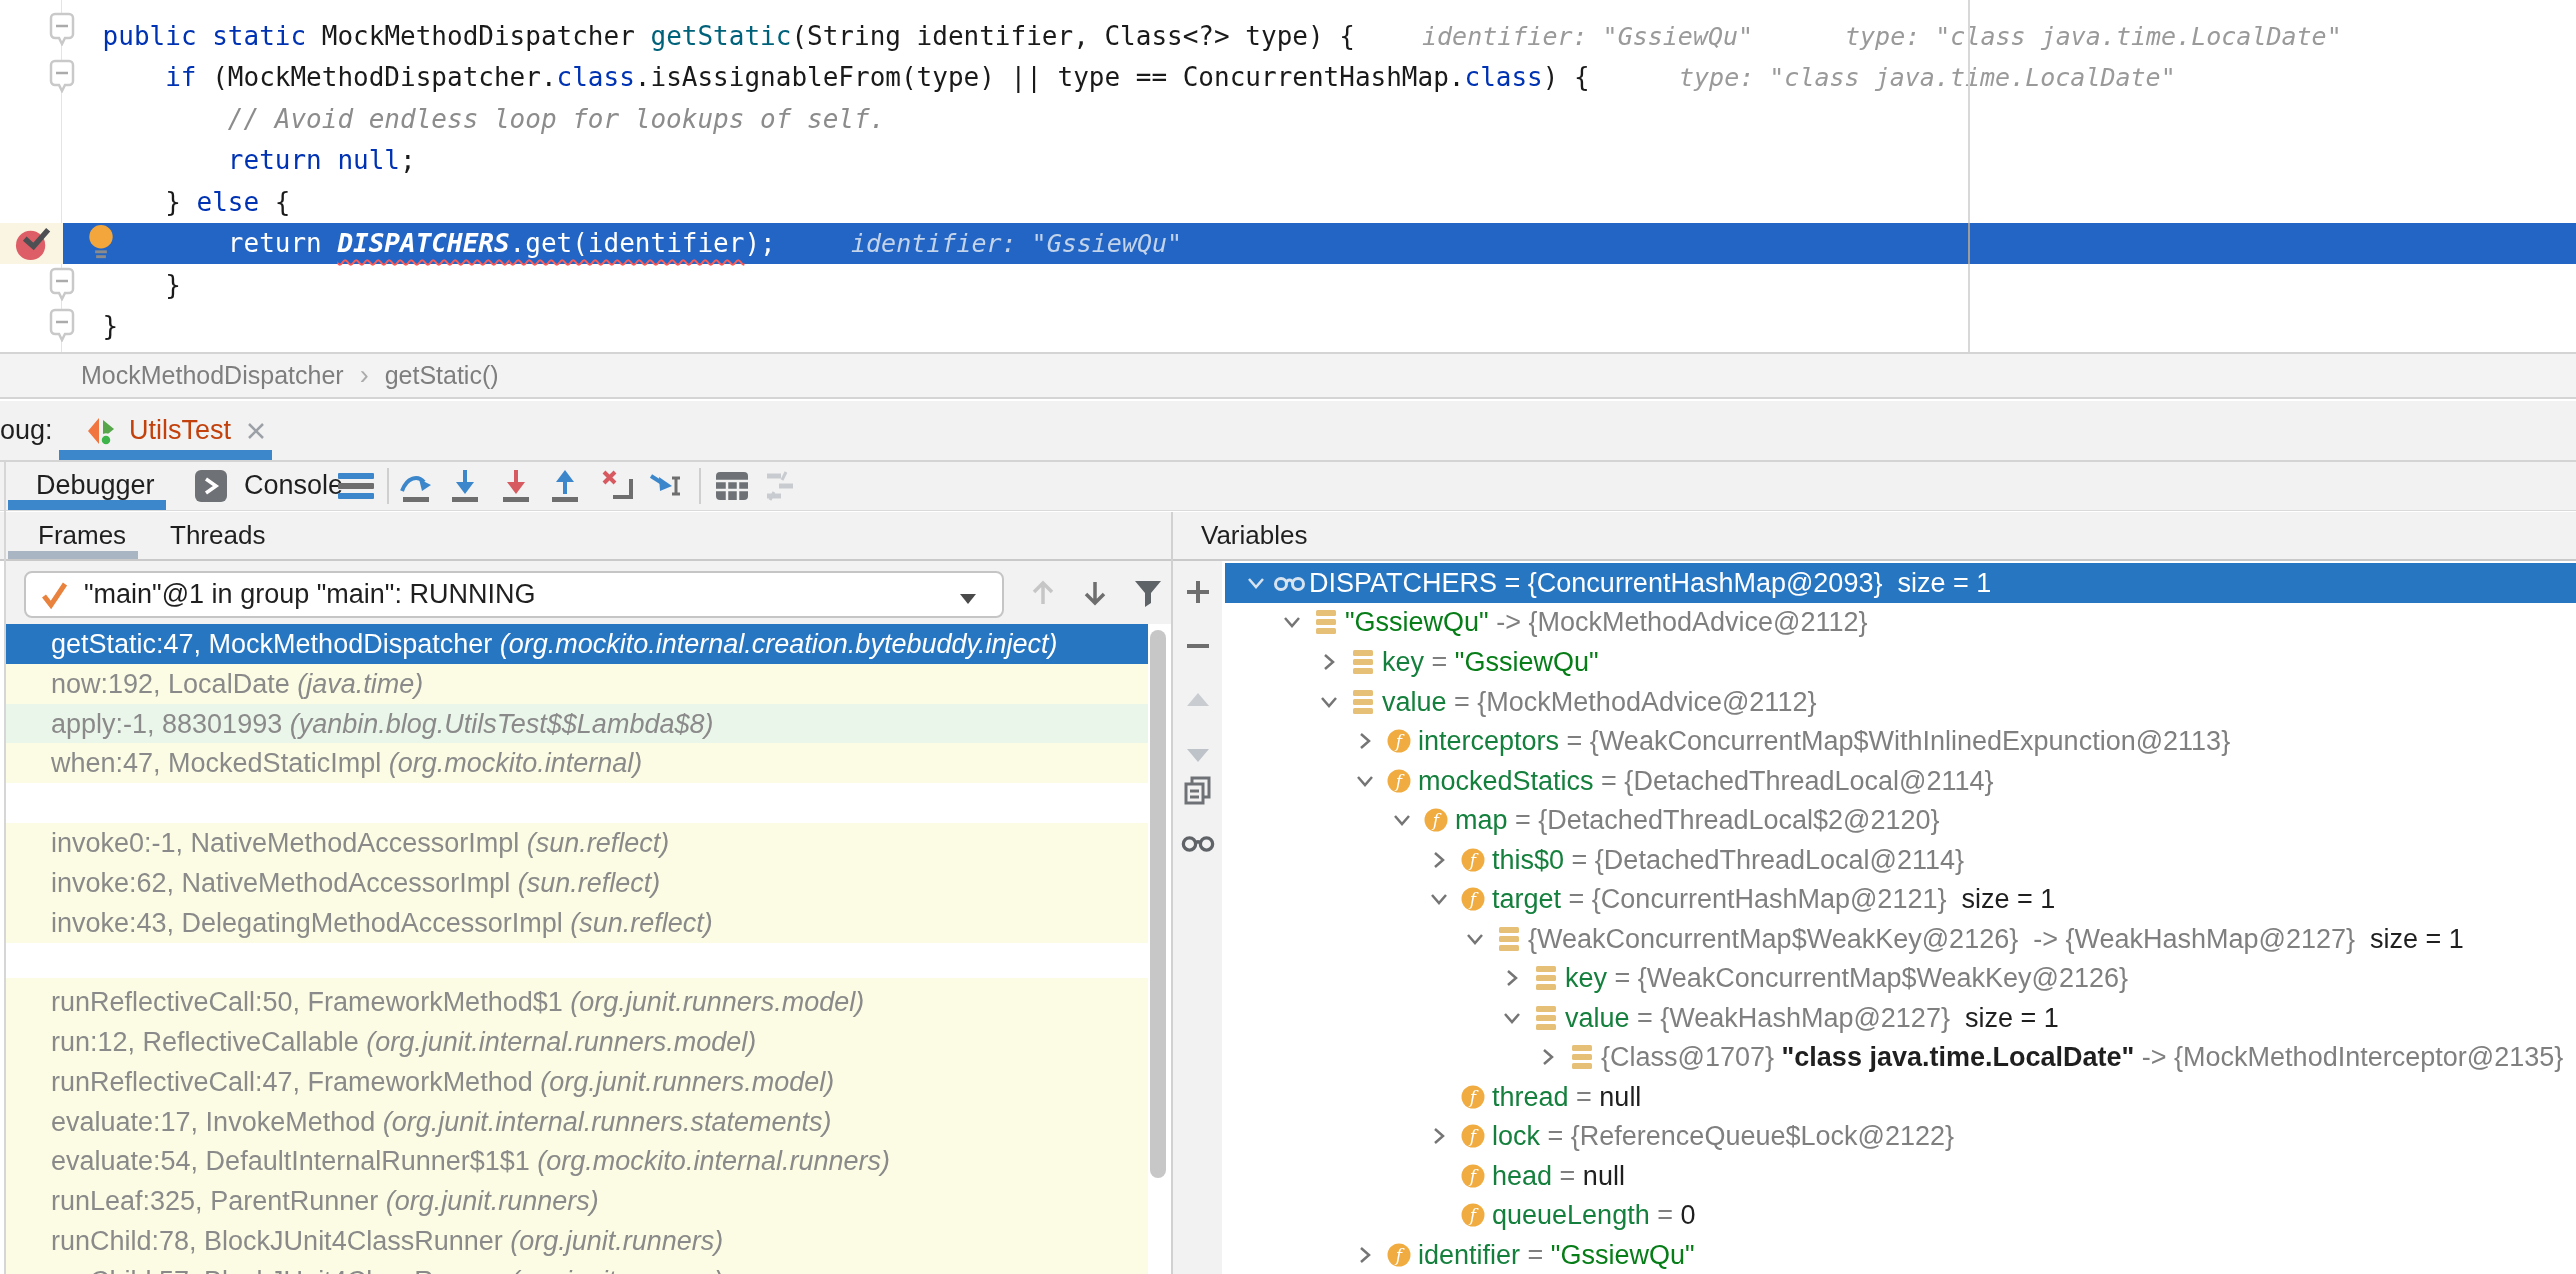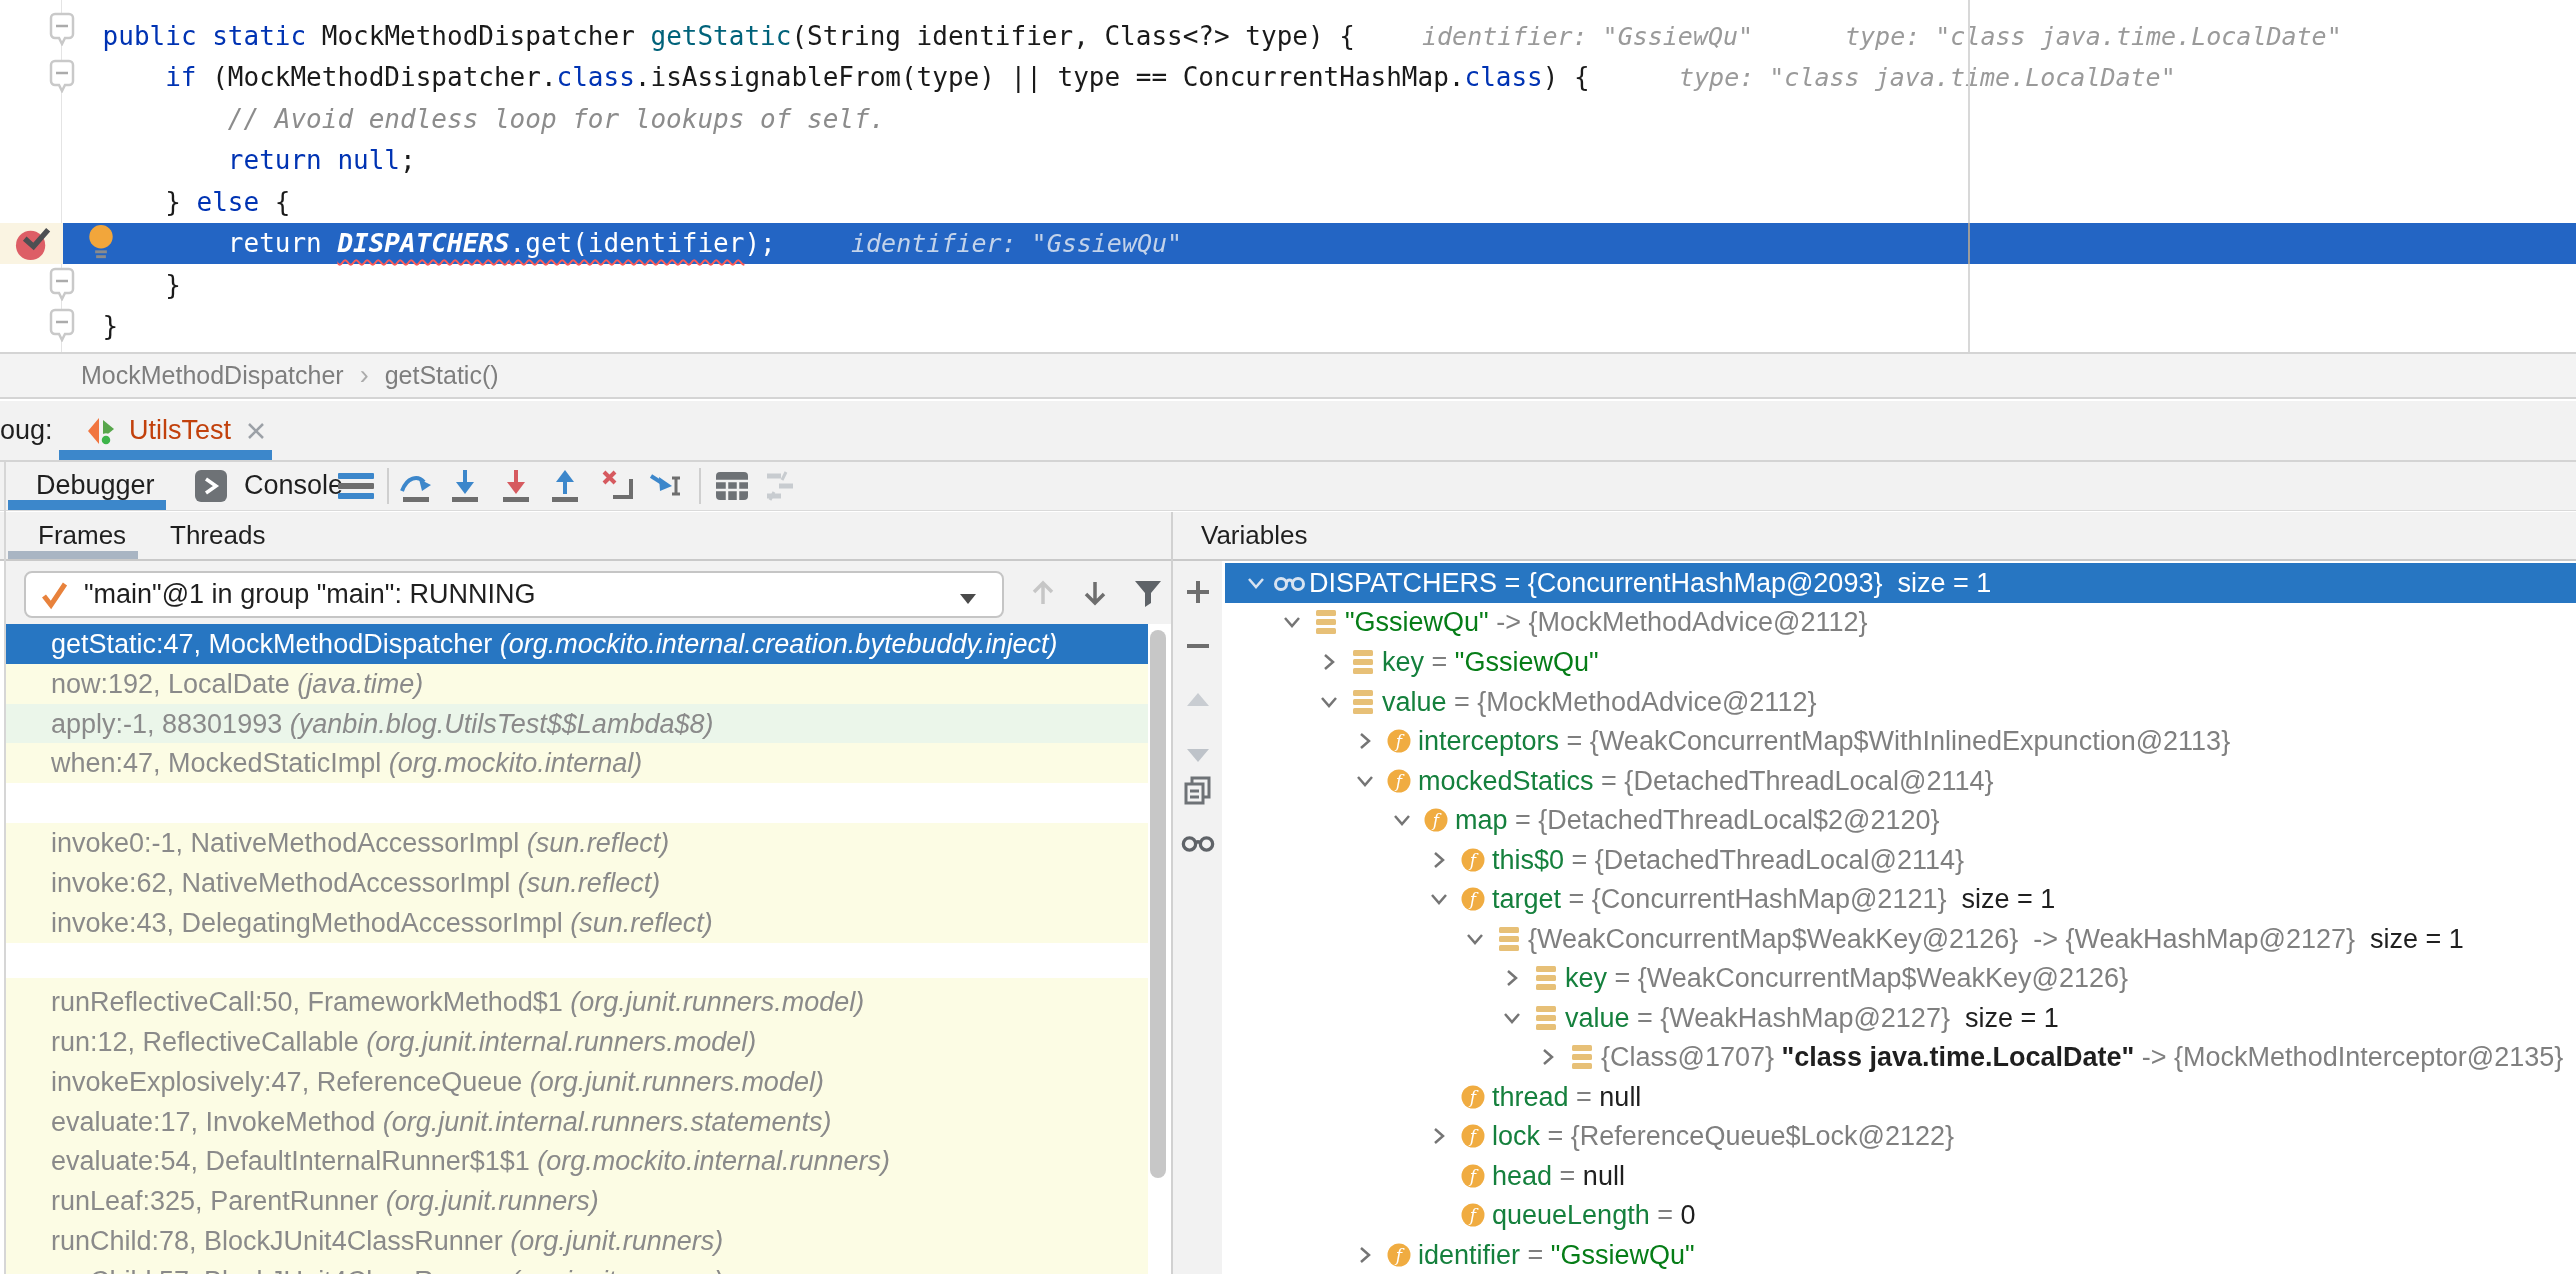--- a/index.html
+++ b/index.html
@@ -323,21 +323,21 @@
         <div class="frame-row bg-selected fg-white" style="top: 0px;"><span>getStatic:47, MockMethodDispatcher</span><span class="pkg"> (org.mockito.internal.creation.bytebuddy.inject)</span></div>
         <div class="frame-row bg-yellow fg-gray" style="top: 40px;"><span>now:192, LocalDate</span><span class="pkg"> (java.time)</span></div>
         <div class="frame-row bg-green fg-gray" style="top: 80px;"><span>apply:-1, 88301993</span><span class="pkg"> (yanbin.blog.UtilsTest$$Lambda$8)</span></div>
         <div class="frame-row bg-yellow fg-gray" style="top: 119px;"><span>when:47, MockedStaticImpl</span><span class="pkg"> (org.mockito.internal)</span></div>
         <div class="frame-row bg-yellow fg-gray" style="top: 199px;"><span>invoke0:-1, NativeMethodAccessorImpl</span><span class="pkg"> (sun.reflect)</span></div>
         <div class="frame-row bg-yellow fg-gray" style="top: 239px;"><span>invoke:62, NativeMethodAccessorImpl</span><span class="pkg"> (sun.reflect)</span></div>
         <div class="frame-row bg-yellow fg-gray" style="top: 279px;"><span>invoke:43, DelegatingMethodAccessorImpl</span><span class="pkg"> (sun.reflect)</span></div>
         <div class="frame-row bg-yellow fg-gray" style="top: 306px; margin-top: 48px;"><span>invoke:498, Method</span><span class="pkg"> (java.lang.reflect)</span></div>
         <div class="frame-row bg-yellow fg-gray" style="top: 358px;"><span>runReflectiveCall:50, FrameworkMethod$1</span><span class="pkg"> (org.junit.runners.model)</span></div>
         <div class="frame-row bg-yellow fg-gray" style="top: 398px;"><span>run:12, ReflectiveCallable</span><span class="pkg"> (org.junit.internal.runners.model)</span></div>
-        <div class="frame-row bg-yellow fg-gray" style="top: 438px;"><span>invokeExplosively:47, ReferenceQueue</span><span class="pkg"> (org.junit.runners.model)</span></div>
+        <div class="frame-row bg-yellow fg-gray" style="top: 438px;"><span>runReflectiveCall:47, FrameworkMethod</span><span class="pkg"> (org.junit.runners.model)</span></div>
         <div class="frame-row bg-yellow fg-gray" style="top: 478px;"><span>evaluate:17, InvokeMethod</span><span class="pkg"> (org.junit.internal.runners.statements)</span></div>
         <div class="frame-row bg-yellow fg-gray" style="top: 517px;"><span>evaluate:54, DefaultInternalRunner$1$1</span><span class="pkg"> (org.mockito.internal.runners)</span></div>
         <div class="frame-row bg-yellow fg-gray" style="top: 557px;"><span>runLeaf:325, ParentRunner</span><span class="pkg"> (org.junit.runners)</span></div>
         <div class="frame-row bg-yellow fg-gray" style="top: 597px;"><span>runChild:78, BlockJUnit4ClassRunner</span><span class="pkg"> (org.junit.runners)</span></div>
         <div class="frame-row bg-yellow fg-gray" style="top: 637px;"><span>runChild:57, BlockJUnit4ClassRunner</span><span class="pkg"> (org.junit.runners)</span></div>
       </div>
     <div id="frames-scrollbar"></div>
   </div>
 
   <div id="watch-toolbar">

